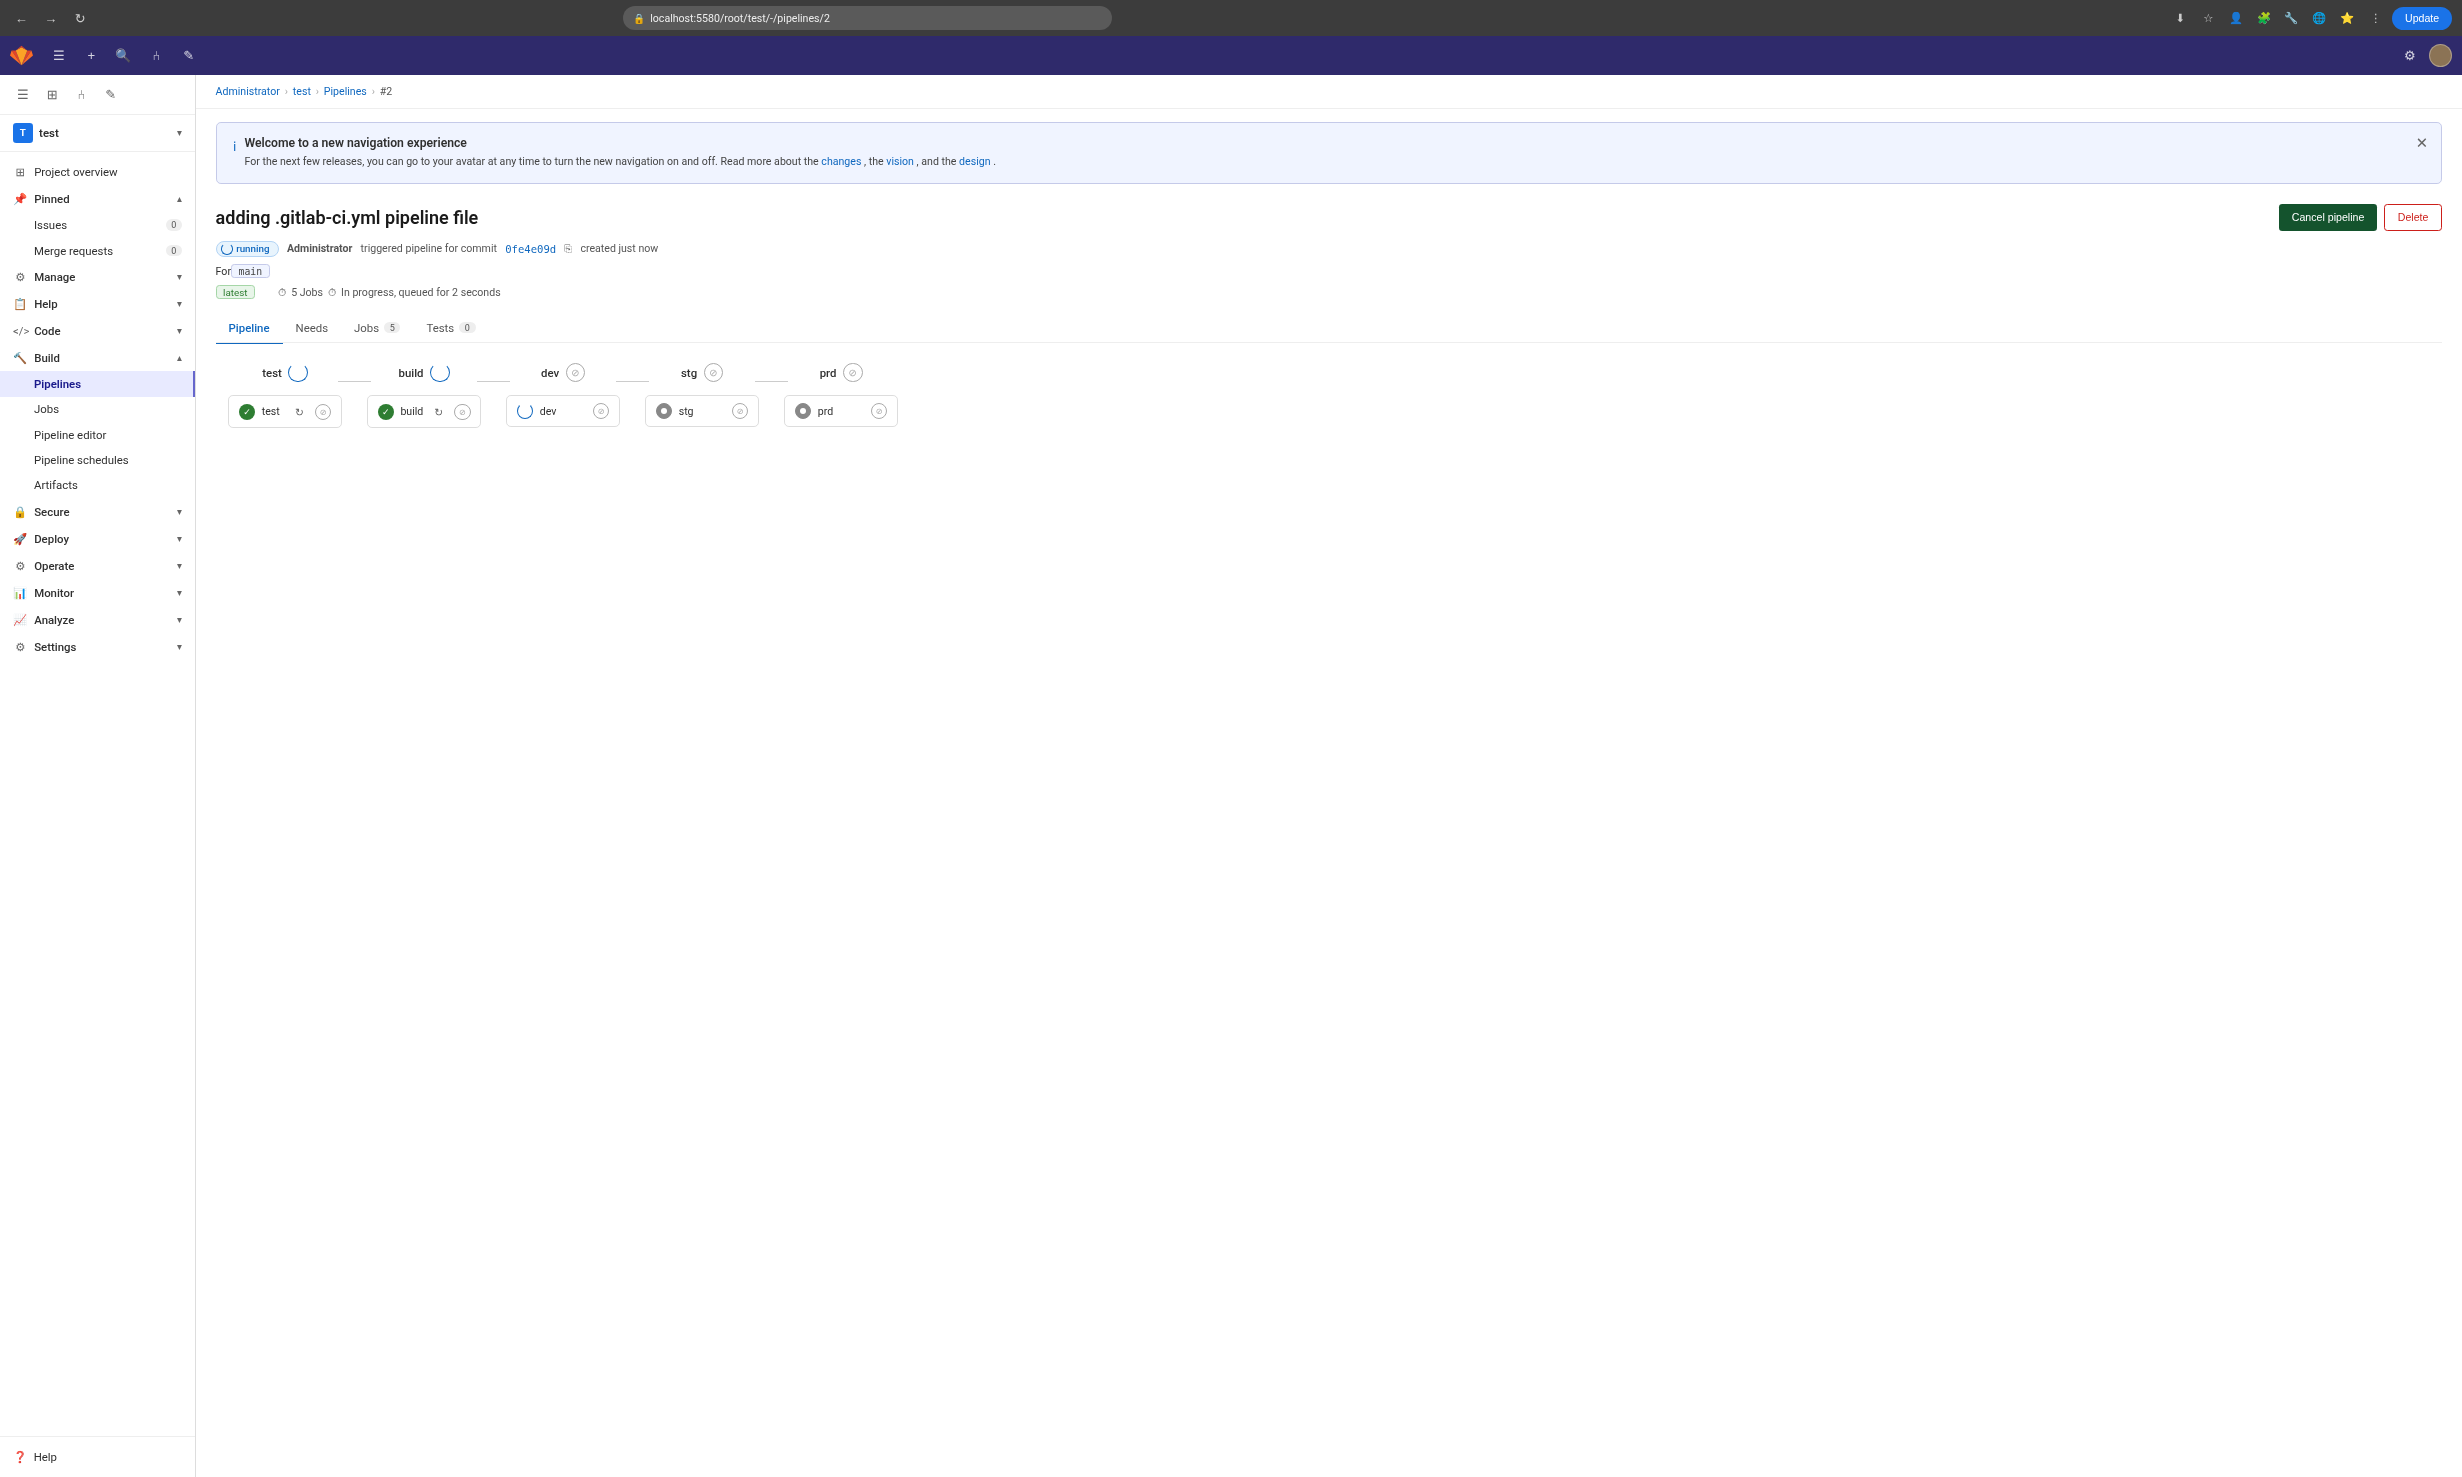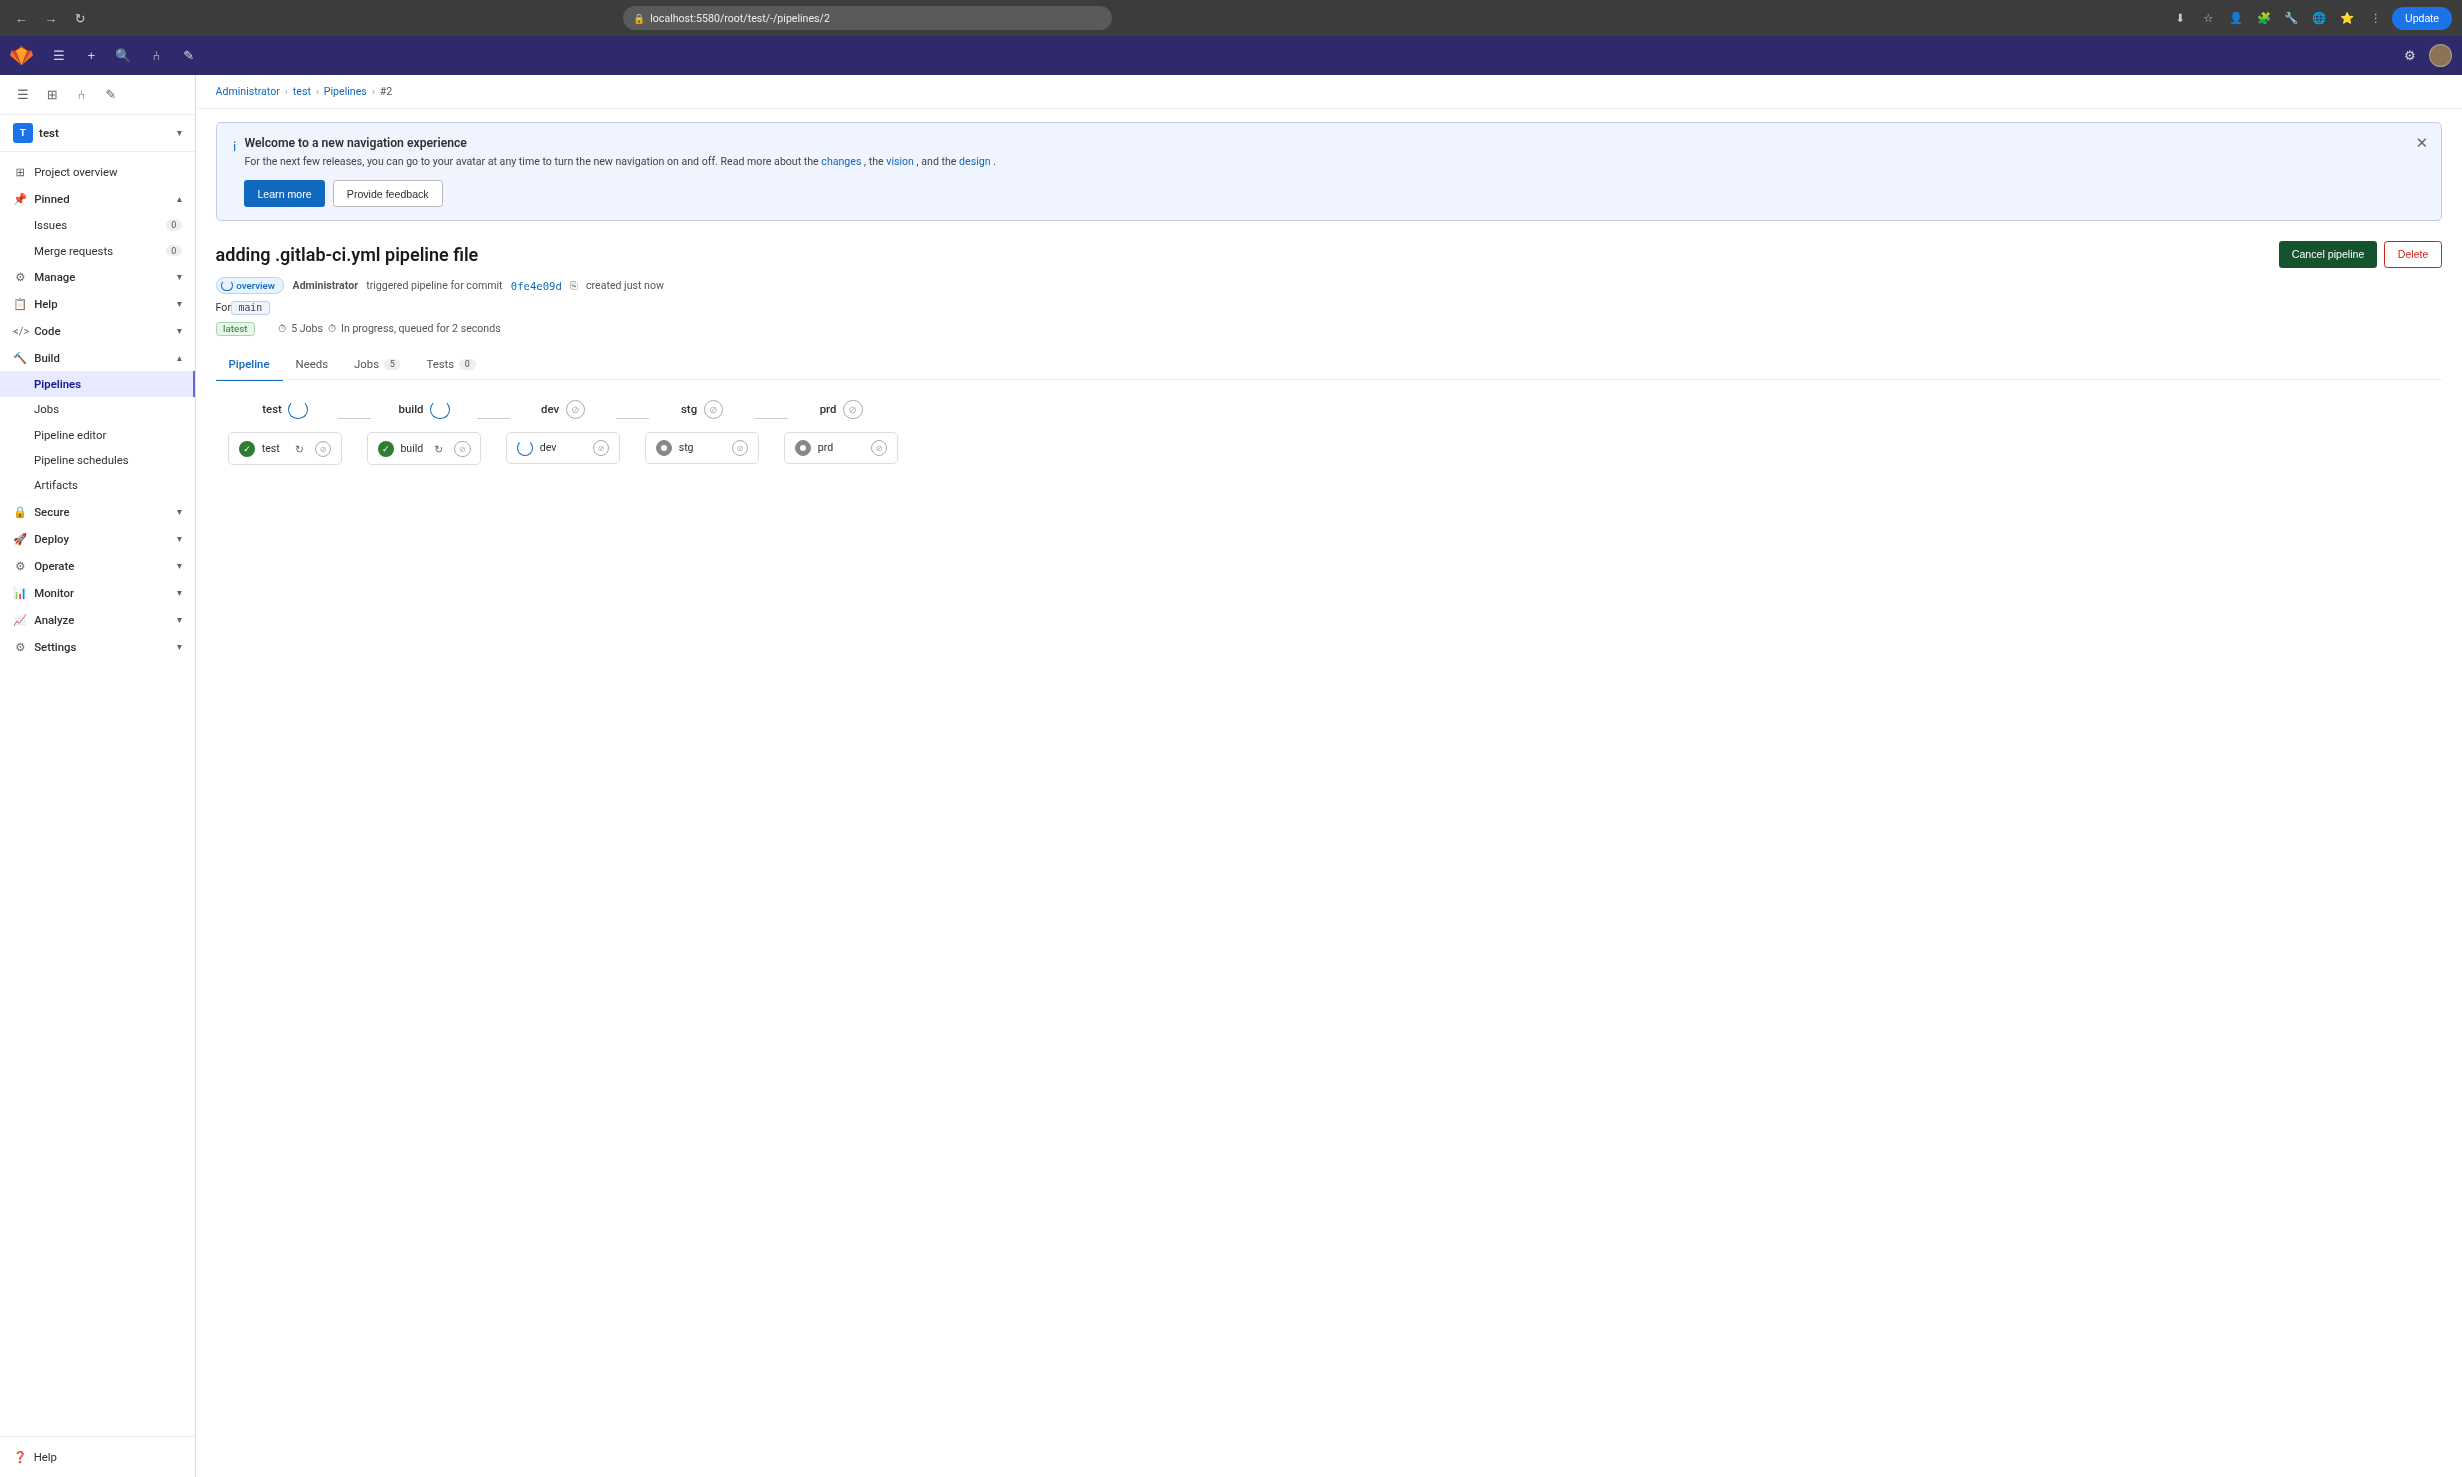--- a/index.html
+++ b/index.html
@@ -691,42 +691,38 @@
             <div class="banner-title">Welcome to a new navigation experience</div>
             <div class="banner-body">
               <span>For the next few releases, you can go to your avatar at any time to turn the new navigation on and off. Read more about the </span>
               <a class="banner-link">changes</a>
               <span>, the </span>
               <a class="banner-link">vision</a>
               <span>, and the </span>
               <a class="banner-link">design</a>
               <span>.</span>
             </div>
-            <div class="banner-actions">
-              <button class="btn-primary">Learn more</button>
-              <button class="btn-secondary">Provide feedback</button>
-            </div>
           </div>
         </div>
         <button class="banner-close">✕</button>
       </div>
 
       <div class="pipeline-section">
         <div class="pipeline-title-row">
           <h1 class="pipeline-title">adding .gitlab-ci.yml pipeline file</h1>
           <div class="pipeline-actions">
             <button class="btn-cancel">Cancel pipeline</button>
             <button class="btn-delete">Delete</button>
           </div>
         </div>
 
         <div class="pipeline-meta">
           <span class="status-badge-running">
             <span class="running-icon"></span>
-            <span>overview</span>
+            <span>running</span>
           </span>
           <strong>Administrator</strong>
           <span>triggered pipeline for commit</span>
           <a class="commit-hash">0fe4e09d</a>
           <span class="copy-icon">⎘</span>
           <span>created just now</span>
         </div>
 
         <div class="pipeline-for-branch">
           <span>For</span>

